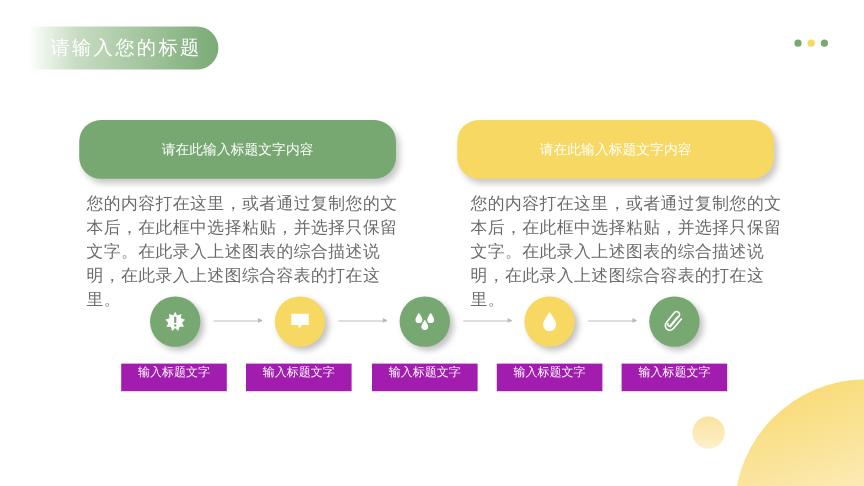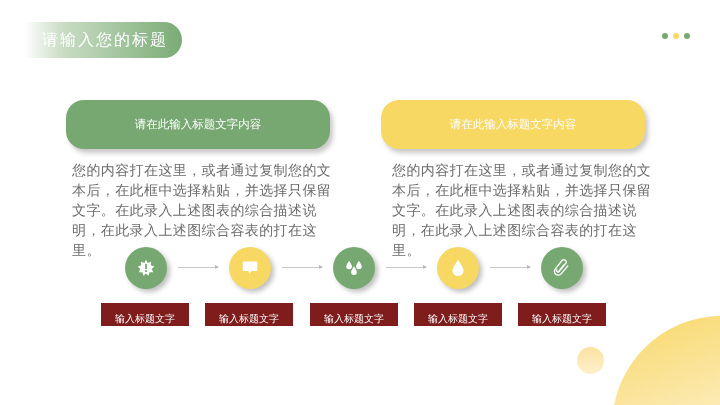--- a/index.html
+++ b/index.html
@@ -43,22 +43,22 @@
 
   .arrow {
     position: absolute; top: 267px; width: 40px; height: 1px; background: #c9c9c9;
   }
   .arrow::after {
     content: ""; position: absolute; right: -1px; top: -2px;
     border-left: 4px solid #b9b9b9; border-top: 2.5px solid transparent; border-bottom: 2.5px solid transparent;
   }
 
   .step-label {
-    position: absolute; top: 303px; width: 88px; height: 23px; background: #7f1d1d;
-    display: flex; align-items: flex-end; justify-content: center;
+    position: absolute; top: 303px; width: 88px; height: 23px; background: #a21caf;
+    display: flex; align-items: flex-start; justify-content: center;
   }
   .step-label span { color: #ffffff; font-size: 10px; }
 
   .deco-big {
     position: absolute; left: 612px; top: 316px; width: 220px; height: 220px; border-radius: 50%;
     background: linear-gradient(160deg, #f8d767 0%, #fbe7a6 35%, #fff6da 65%, rgba(255,255,255,0) 100%);
   }
   .deco-small {
     position: absolute; left: 577px; top: 347px; width: 27px; height: 27px; border-radius: 50%;
     background: linear-gradient(180deg, #fbe2a0 0%, #fdf0cb 100%);

